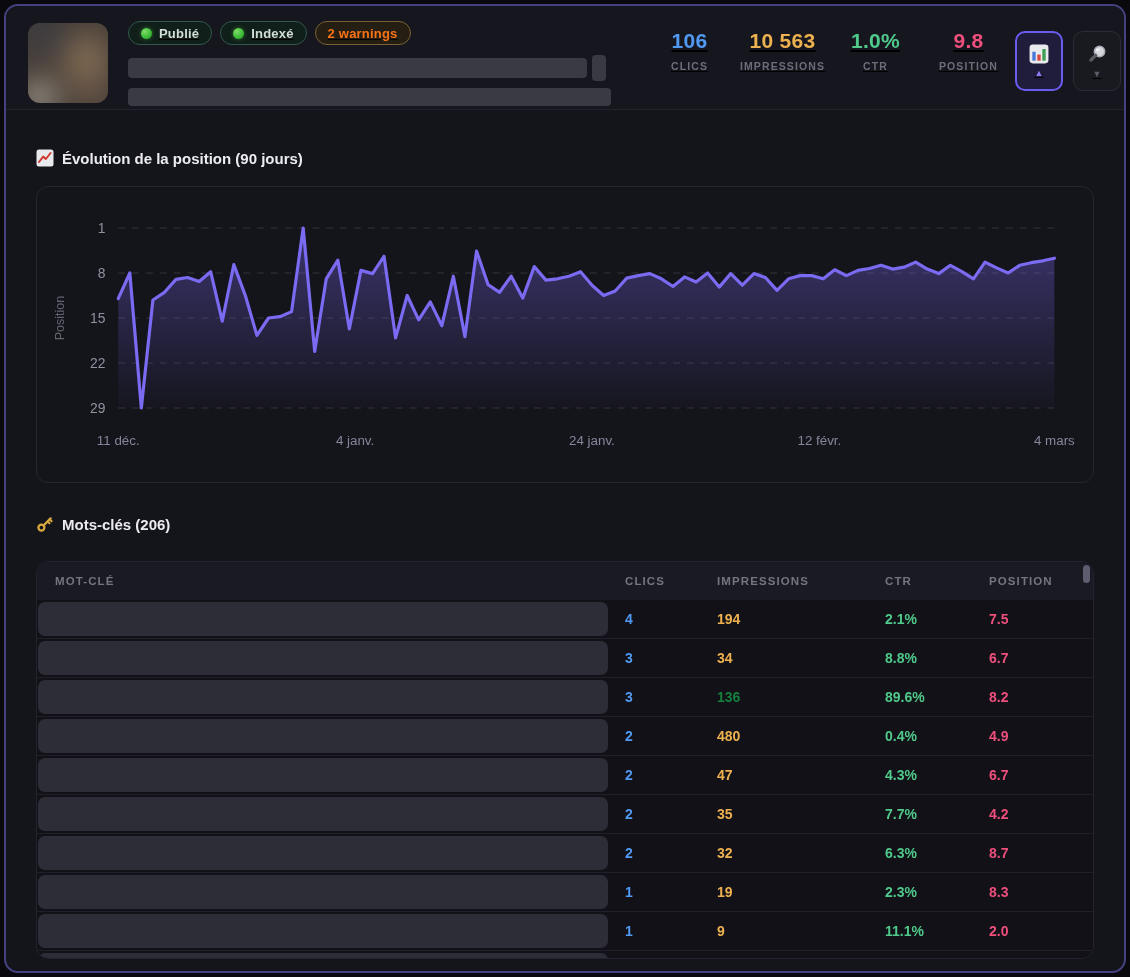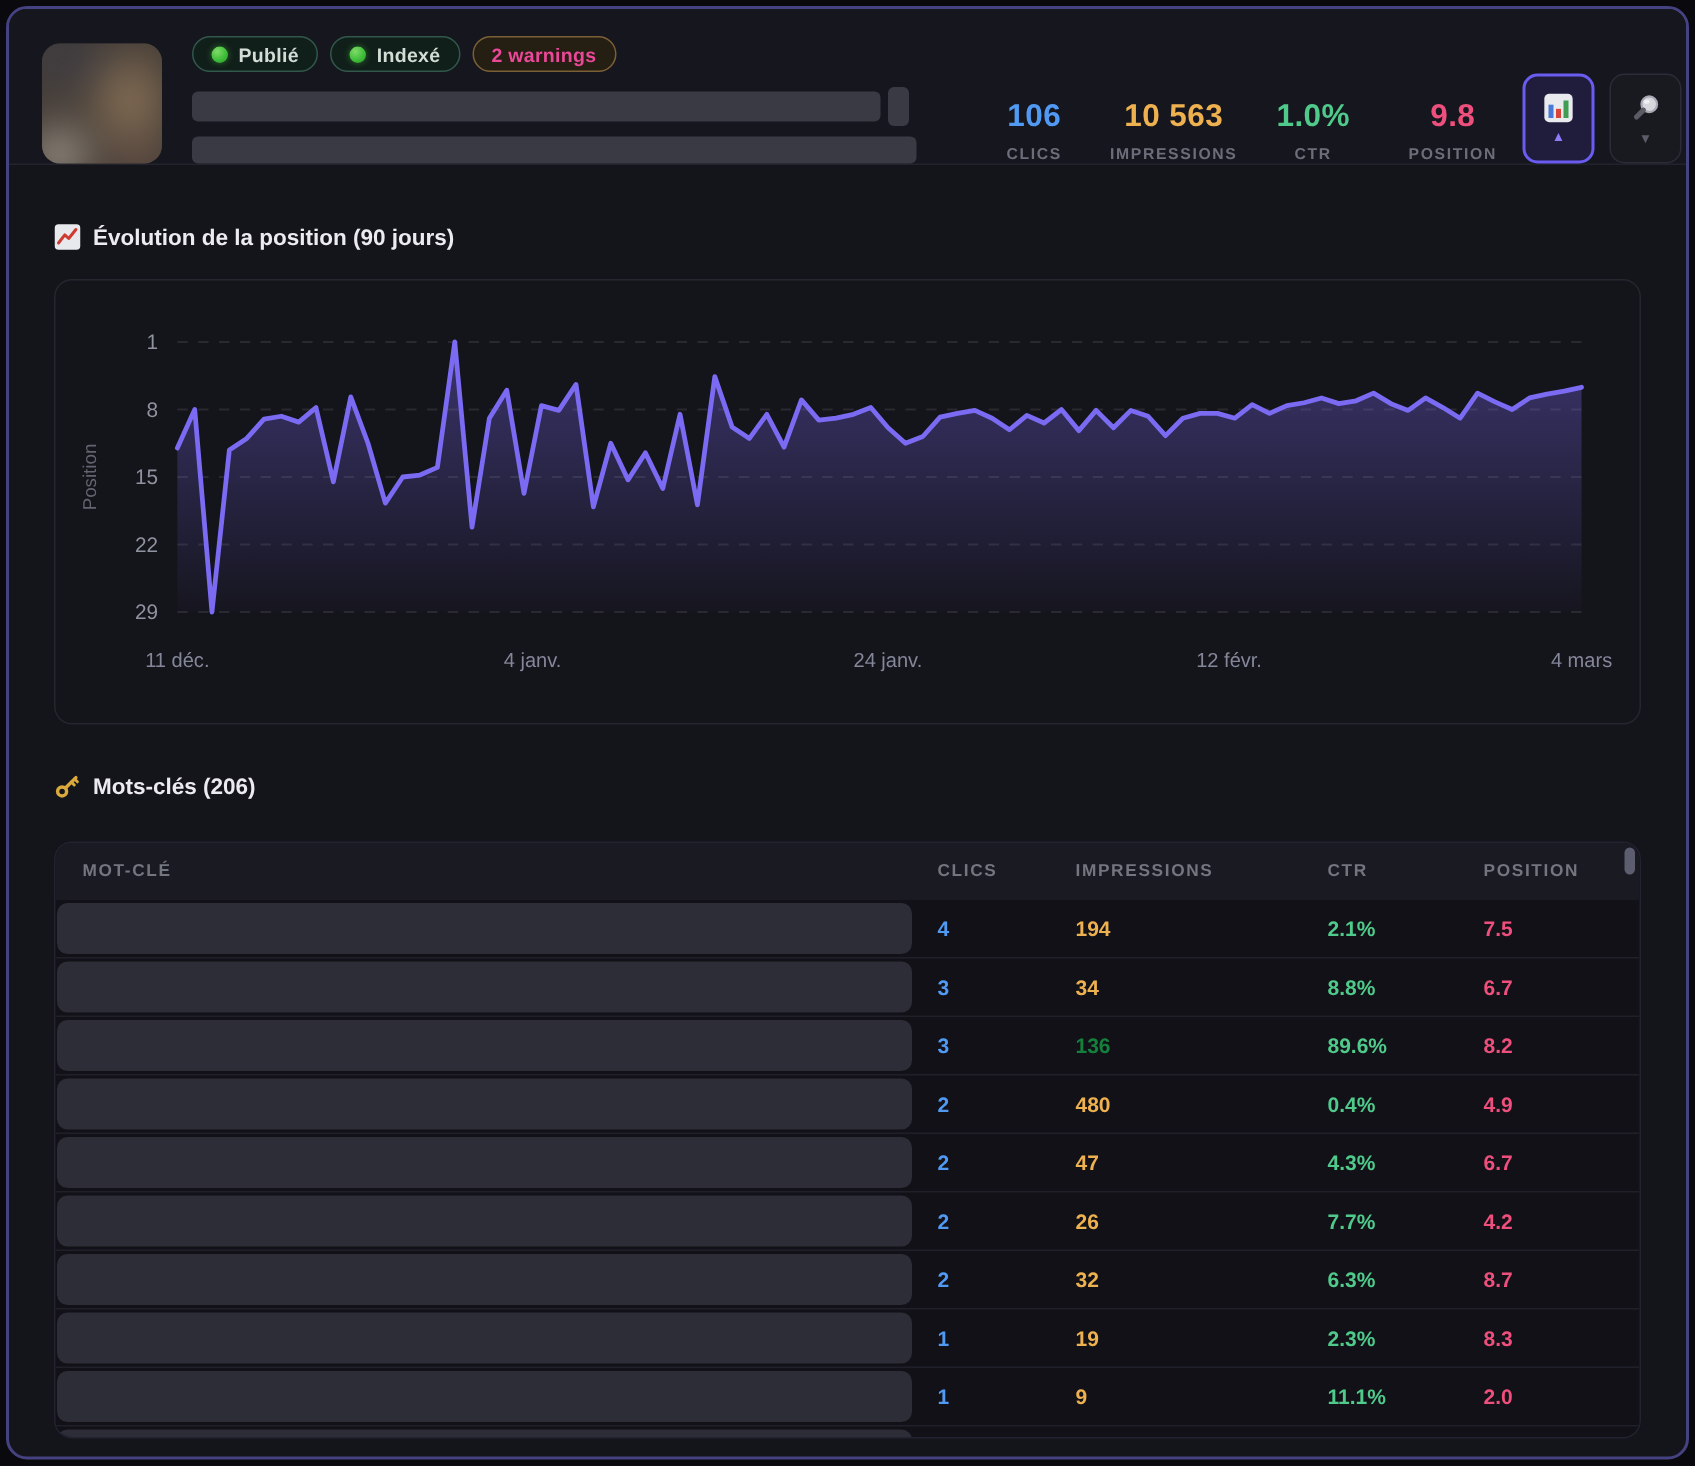--- a/index.html
+++ b/index.html
@@ -1,35 +1,35 @@
 <!DOCTYPE html>
 <html><head>
 <meta charset="utf-8">
 <style>
   html,body{margin:0;padding:0;background:#0a0a0e;width:1130px;height:977px;overflow:hidden;
     font-family:"Liberation Sans","DejaVu Sans",sans-serif;-webkit-font-smoothing:antialiased;}
   .page{position:absolute;left:4px;top:4px;width:1118px;height:965px;border:2px solid #454281;
     border-radius:14px;background:#14141b;overflow:hidden;}
   
   header{position:relative;height:104px;background:#16161e;border-bottom:1px solid #23232d;
-    display:flex;align-items:flex-end;padding:0 20px 0 22px;box-sizing:border-box;}
+    display:flex;align-items:flex-start;padding:0 20px 0 22px;box-sizing:border-box;text-decoration:underline;}
   .avatar-wrap{width:80px;height:80px;margin-top:17px;border-radius:12px;overflow:hidden;flex:0 0 auto;background:#3a3530;}
   .avatar-blur{width:100%;height:100%;transform:scale(1.3);filter:blur(8px);
     background:
       radial-gradient(40px 46px at 68% 48%, #8a7257 0%, rgba(138,114,87,0) 70%),
       radial-gradient(34px 34px at 22% 84%, #9b9489 0%, rgba(155,148,137,0) 70%),
       radial-gradient(42px 40px at 26% 18%, #3c3b41 0%, rgba(60,59,65,0) 75%),
       radial-gradient(36px 36px at 74% 88%, #5c4a41 0%, rgba(92,74,65,0) 70%),
       #4a413a;}
   .head-mid{margin-left:20px;padding-top:14px;flex:0 0 auto;}
   .badges{display:flex;gap:8px;height:26px;align-items:center;}
   .badge{display:inline-flex;align-items:center;gap:7px;height:24px;padding:0 12px;border-radius:13px;
     font-size:13px;font-weight:700;letter-spacing:.2px;box-sizing:border-box;}
   .badge.success{background:#111f1a;border:1px solid #31584a;color:#d3ddd6;}
-  .badge.warning{background:#251e12;border:1px solid #7b6036;color:#ec4899;}
+  .badge.warning{background:#251e12;border:1px solid #7b6036;color:#f97316;}
   .dot{width:11px;height:11px;border-radius:50%;
     background:radial-gradient(circle at 35% 30%, #7fdb68 0%, #3fbe3a 55%, #2c9427 100%);
     box-shadow:0 0 4px rgba(70,200,60,.5);}
   .bar-row{display:flex;align-items:center;margin-top:9px;}
   .redact{background:#393a44;}
   .bar1{width:459px;height:20px;border-radius:4px;}
   .sq{width:14px;height:26px;border-radius:4px;margin-left:5px;}
   .bar2{width:483px;height:18px;border-radius:4px;margin-top:7px;}
   
   .stats{display:flex;margin-left:32px;padding-top:22px;flex:0 0 auto;}
@@ -242,21 +242,21 @@
             <div class="cell" style="color:#519af3">2</div>
             <div class="cell" style="color:#eeb14f">47</div>
             <div class="cell" style="color:#4fca8b">4.3%</div>
             <div class="cell" style="color:#ef4f7d">6.7</div>
           </div>
           <div class="t-row">
             <div class="cell kw">
               <div class="kw-bar"></div>
             </div>
             <div class="cell" style="color:#519af3">2</div>
-            <div class="cell" style="color:#eeb14f">26</div>
+            <div class="cell" style="color:#eeb14f">35</div>
             <div class="cell" style="color:#4fca8b">7.7%</div>
             <div class="cell" style="color:#ef4f7d">4.2</div>
           </div>
           <div class="t-row">
             <div class="cell kw">
               <div class="kw-bar"></div>
             </div>
             <div class="cell" style="color:#519af3">2</div>
             <div class="cell" style="color:#eeb14f">32</div>
             <div class="cell" style="color:#4fca8b">6.3%</div>

